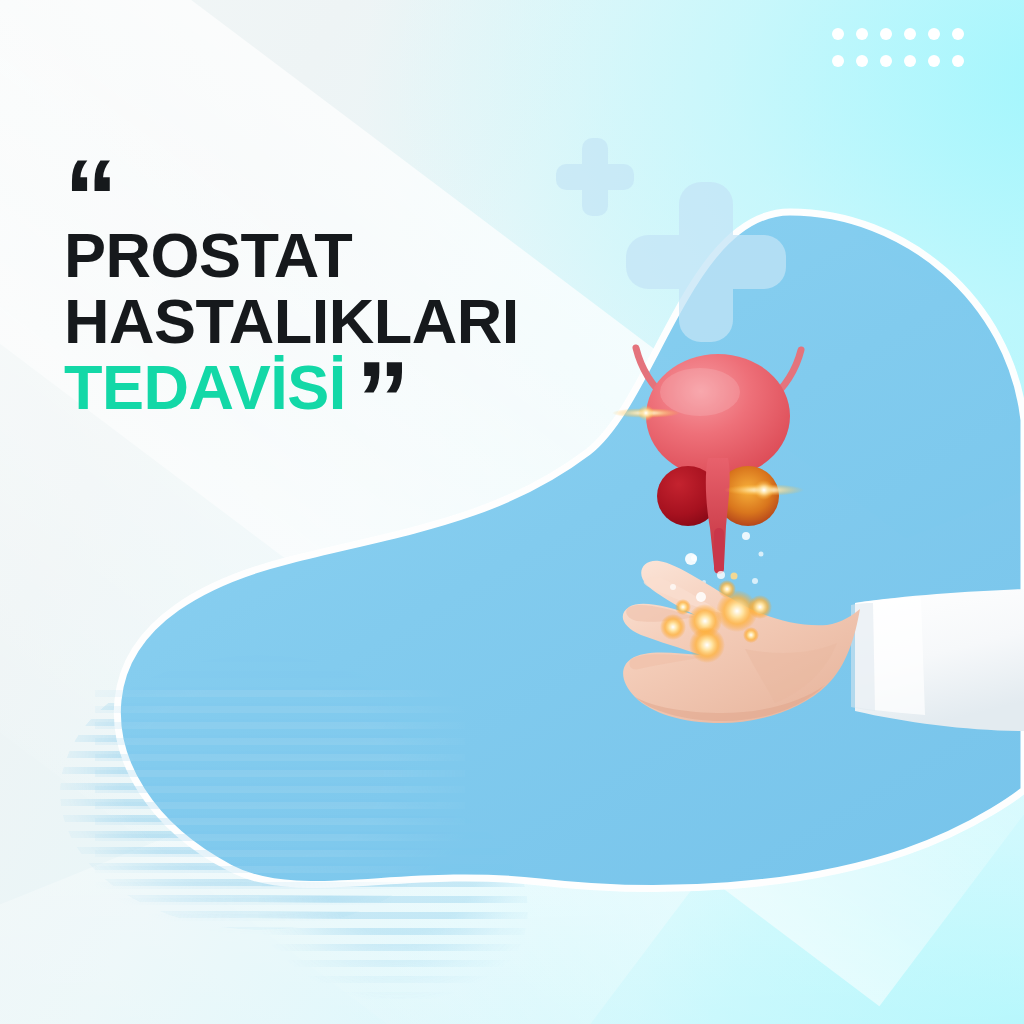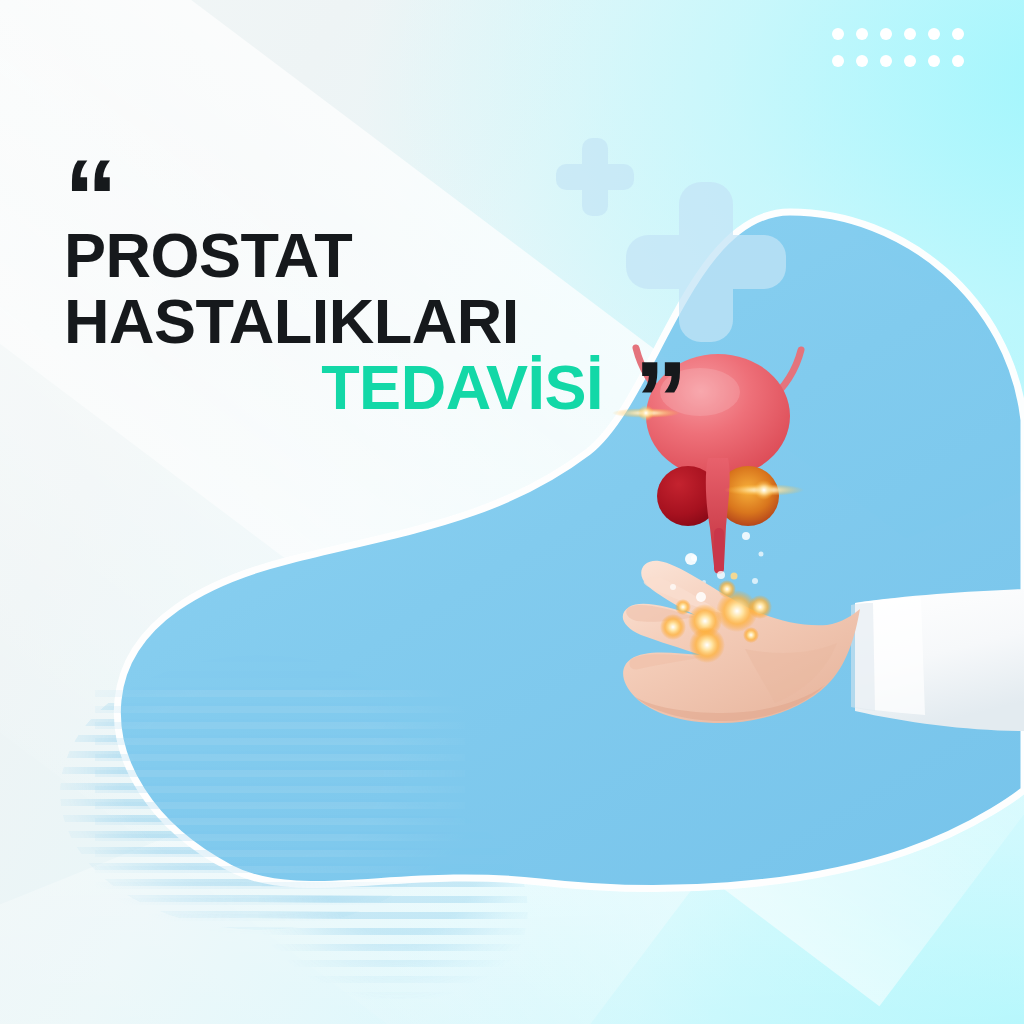--- a/index.html
+++ b/index.html
@@ -93,21 +93,21 @@
     font-weight:bold;color:#16191c;line-height:.62;display:block;
   }
   .quote-open{font-size:108px;letter-spacing:-4px;height:58px;}
   .quote-close{font-size:108px;letter-spacing:-4px;}
   .hl-line{
     font-weight:bold;color:#16191c;
     font-size:63px;line-height:1.04;letter-spacing:-0.5px;
     white-space:nowrap;
   }
   .hl-line.accent{color:#13d8a7;}
-  .hl-row{display:flex;align-items:flex-end;gap:31px;justify-content:flex-end;}
+  .hl-row{display:flex;align-items:flex-end;gap:10px;}
   .quote-close{position:relative;top:12px;}
 
   
   #anatomy{position:absolute;left:596px;top:330px;width:250px;height:260px;pointer-events:none;}
 
   
   #hand{position:absolute;left:555px;top:545px;width:470px;height:240px;pointer-events:none;}
 </style>
 </head>
 <body>

